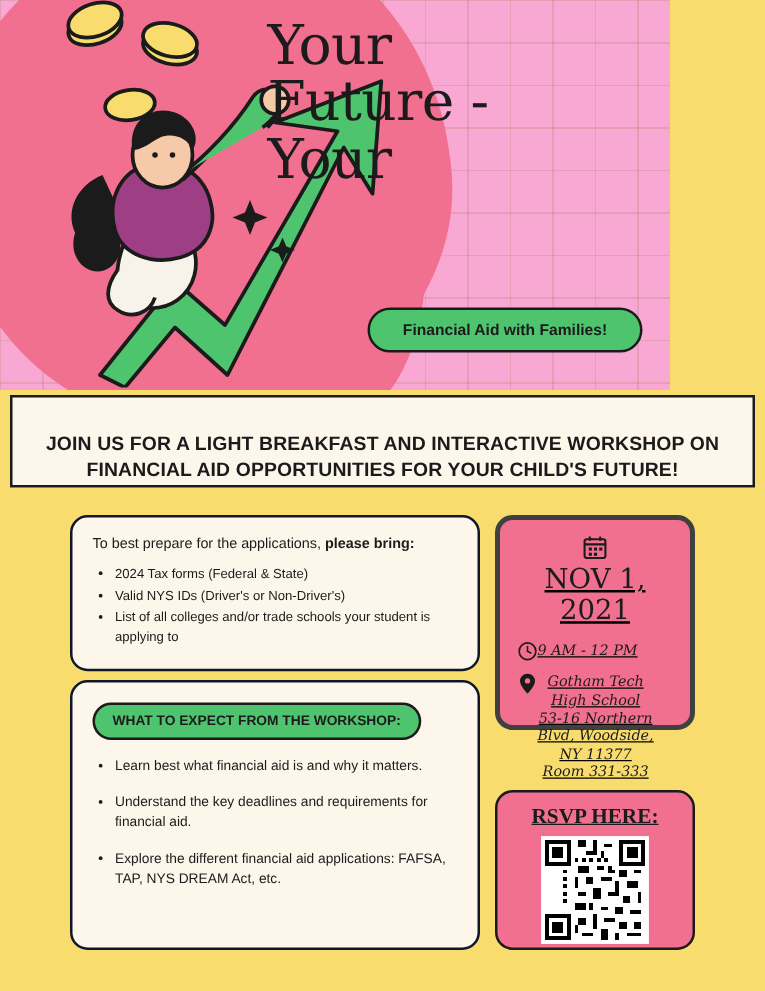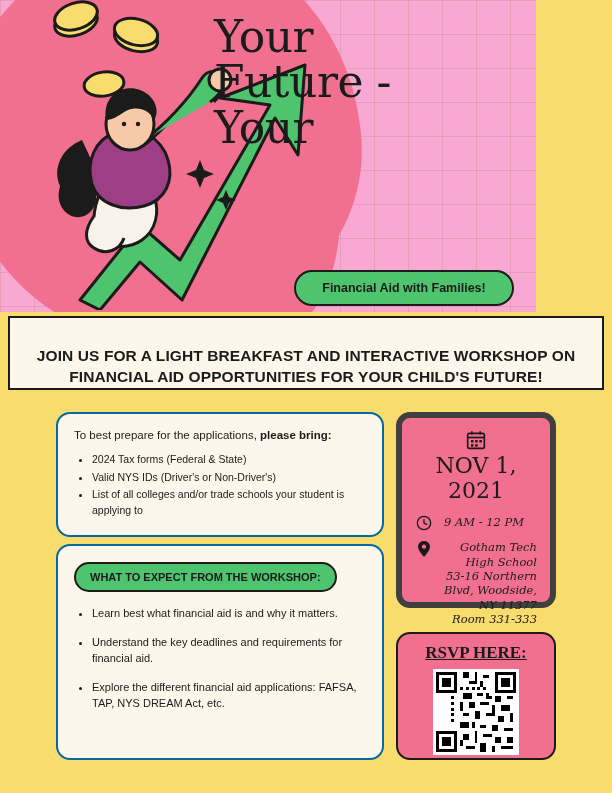--- a/index.html
+++ b/index.html
@@ -64,21 +64,20 @@
     right: 22px; top: 246px;
     width: 220px;
     background: #4fc46f;
     border: 2px solid #1b1b1b;
     border-radius: 20px;
     color: #1b1b1b;
     font-size: 12.5px;
     font-weight: bold;
     text-align: center;
     padding: 9px 8px;
-    margin-top: 24px;
   }
 
   
   .banner {
     position: absolute;
     left: 8px; top: 316px;
     width: 596px; height: 74px;
     background: #fdf6ea;
     border: 2px solid #1b1b1b;
     display: flex;
@@ -91,21 +90,21 @@
     font-size: 15.5px;
     font-weight: bold;
     line-height: 1.35;
     color: #1b1b1b;
     letter-spacing: .1px;
   }
 
   
   .card {
     background: #fdf6ea;
-    border: 2px solid #0369a1;
+    border: 2px solid #0f172a;
     border-radius: 14px;
   }
   .prepare-card {
     position: absolute;
     left: 56px; top: 412px;
     width: 328px;
     padding: 14px 16px 14px 16px;
   }
   .prepare-lead {
     font-size: 11.5px;
@@ -148,40 +147,41 @@
     line-height: 1.45;
     color: #1b1b1b;
   }
   ul.expect li { margin-bottom: 13px; }
 
   
   .info-card {
     position: absolute;
     left: 396px; top: 412px;
     width: 160px;
-    height: 196px;
+    height: 172px;
     background: #f2708f;
-    border: 6px solid #404040;
+    border: 4px solid #404040;
     border-radius: 14px;
     padding: 12px 10px 10px 10px;
     text-align: center;
+    text-decoration: underline;
   }
   .cal-icon { margin: 0 auto 4px auto; display: block; }
   .info-date {
     font-family: "DejaVu Serif", serif;
     font-size: 22px;
     line-height: 1.12;
     color: #1b1b1b;
     margin-bottom: 12px;
   }
   .info-row {
     display: flex;
     align-items: flex-start;
-    gap: 12px;
-    text-align: right;
+    gap: 0;
+    text-align: center;
     margin-bottom: 9px;
     padding-left: 4px;
   }
   .info-row .txt {
     font-family: "DejaVu Serif", serif;
     font-style: italic;
     font-size: 11.5px;
     line-height: 1.25;
     color: #1b1b1b;
   }

